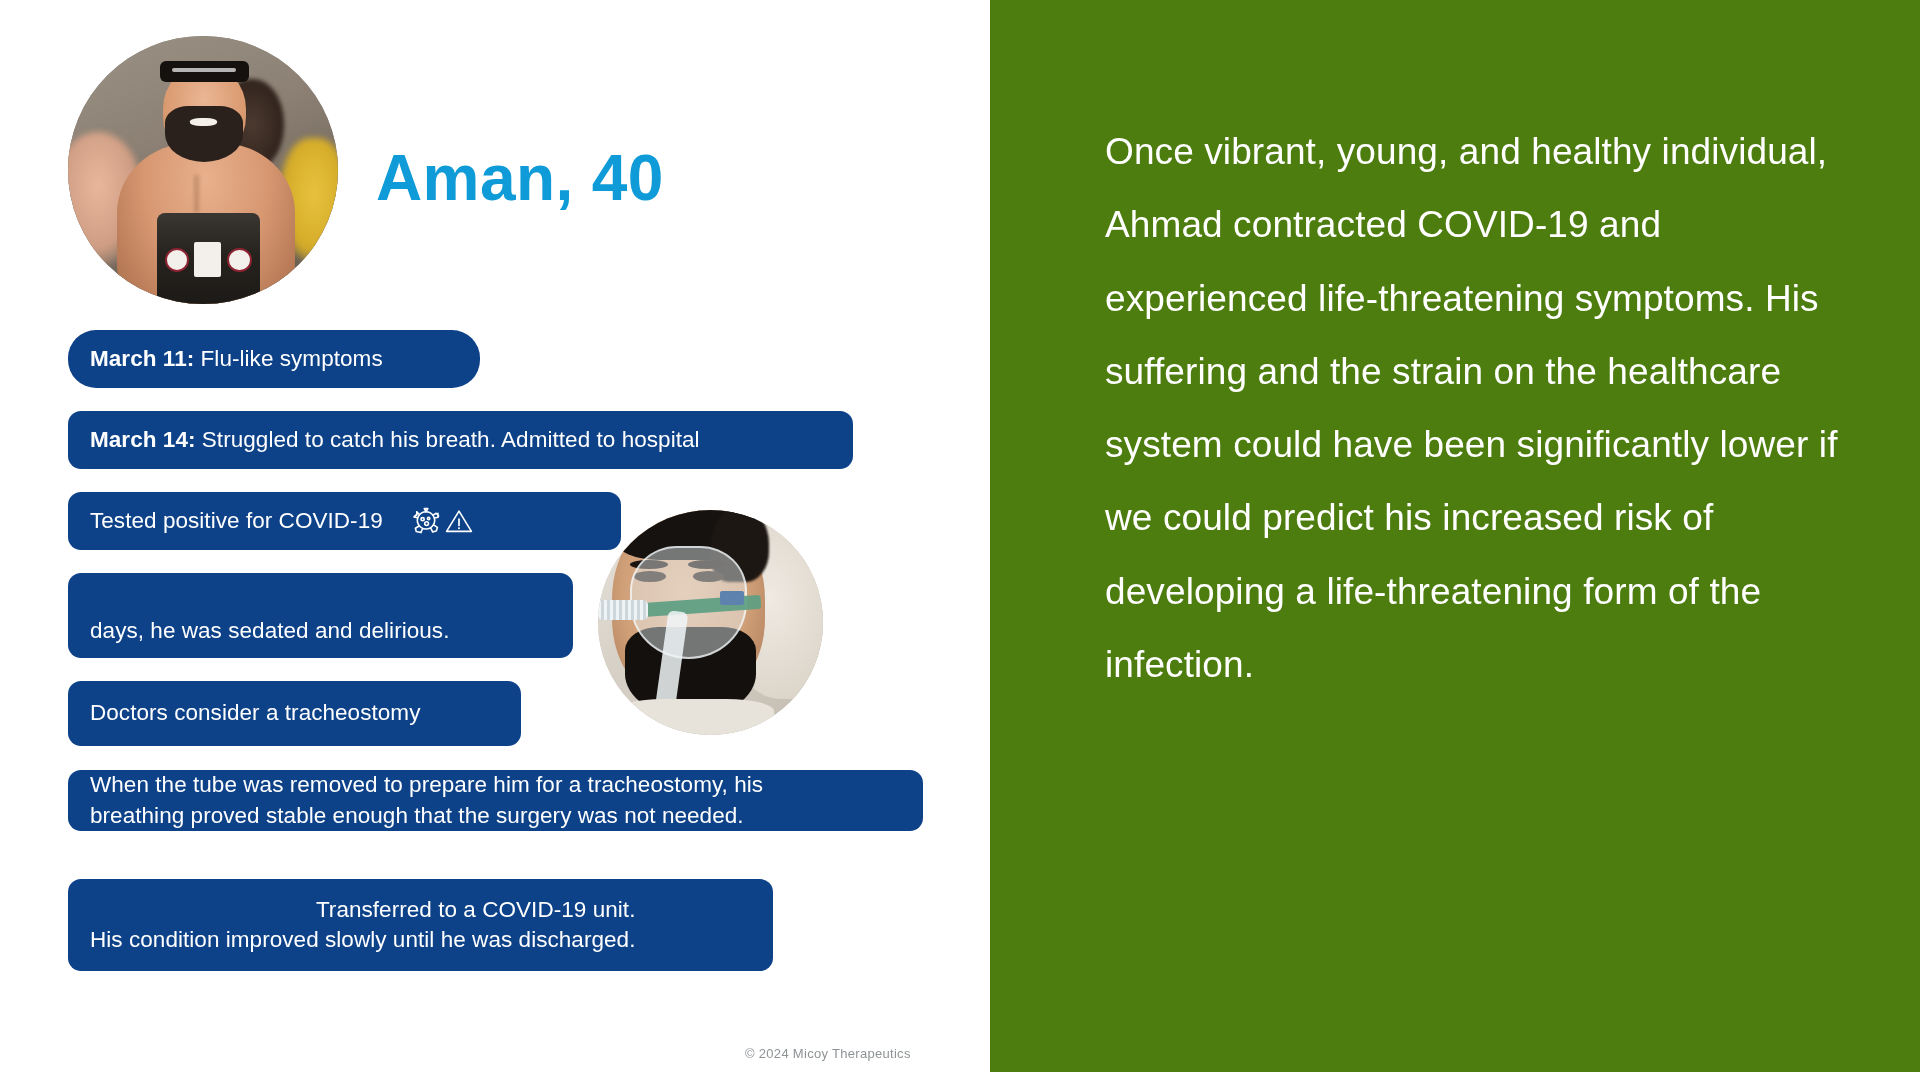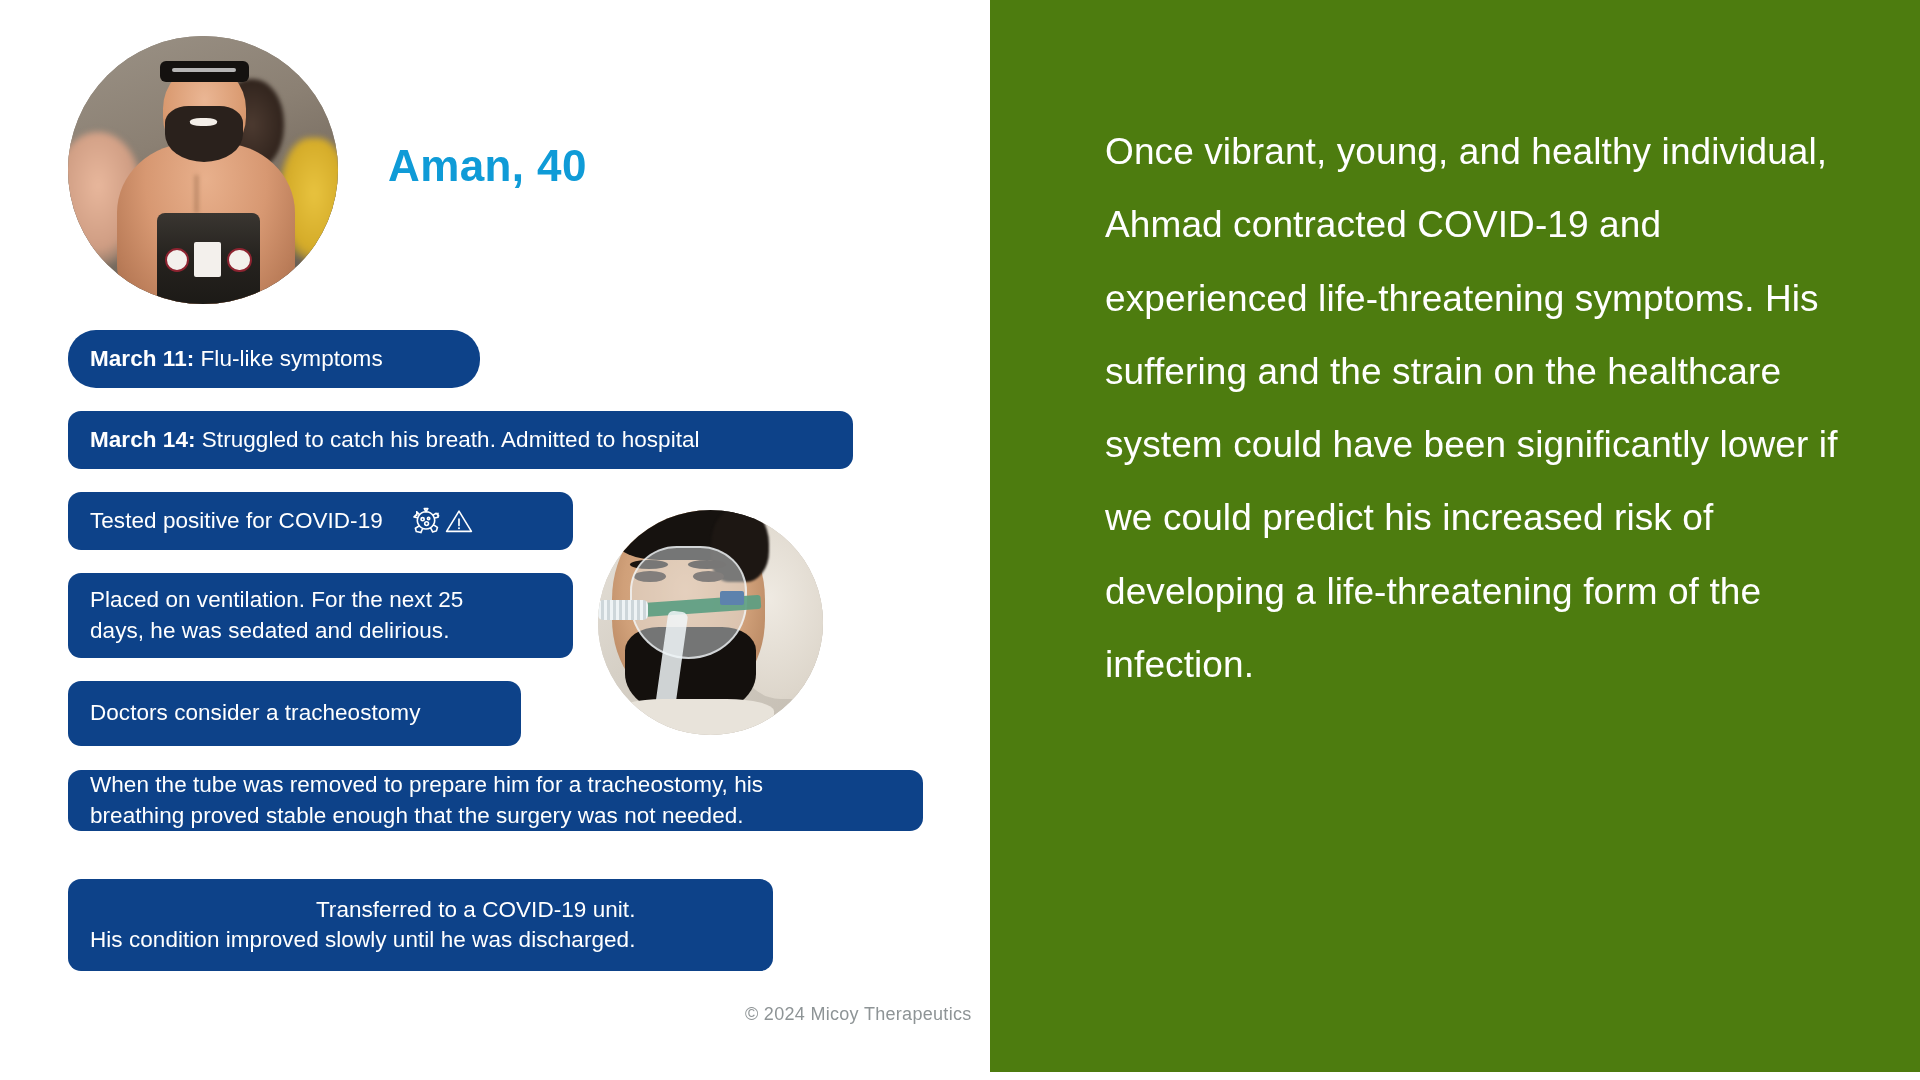--- a/index.html
+++ b/index.html
@@ -159,26 +159,25 @@
     border: 2px solid #8d2330;
     border-radius: 50%;
   }
   .avatar .logo-l { left: 36%; }
   .avatar .logo-r { left: 59%; }
 
   .profile-name {
     position: absolute;
     left: 308px;
     top: 105px;
-    font-size: 44px;
+    font-size: 64px;
     font-weight: 700;
     color: #0f9bd7;
     letter-spacing: 0.4px;
     white-space: nowrap;
-    margin-left: 12px;
   }
 
   
   .timeline {
     position: absolute;
     left: 0;
     top: 330px;
     width: 990px;
   }
 
@@ -193,21 +192,21 @@
     font-size: 22.5px;
     line-height: 1.34;
     letter-spacing: 0.05px;
   }
 
   .tl-item .tl-text { display: block; }
   .tl-item b { font-weight: 700; }
 
   .tl-1 { left: 68px; top: 0px;   width: 412px; height: 58px; border-radius: 28px; }
   .tl-2 { left: 68px; top: 81px;  width: 785px; height: 58px; }
-  .tl-3 { left: 68px; top: 162px; width: 505px; height: 58px; }
+  .tl-3 { left: 68px; top: 162px; width: 553px; height: 58px; }
   .tl-4 { left: 68px; top: 243px; width: 505px; height: 85px; }
   .tl-5 { left: 68px; top: 351px; width: 453px; height: 65px; }
   .tl-6 { left: 68px; top: 440px; width: 855px; height: 61px; }
   .tl-7 { left: 68px; top: 549px; width: 705px; height: 92px; text-align: right; }
 
   .virus-icons {
     display: inline-flex;
     align-items: center;
     margin-left: 26px;
     gap: 1px;
@@ -313,22 +312,22 @@
     position: absolute; left: 8%; bottom: -2%;
     width: 70%; height: 18%;
     background: #e8e3da;
     border-radius: 30% 30% 0 0;
   }
 
   
   .footer-copyright {
     position: absolute;
     left: 745px;
-    top: 1004px;
-    font-size: 18px;
+    top: 1046px;
+    font-size: 13px;
     color: #8e9496;
     letter-spacing: 0.3px;
     white-space: nowrap;
   }
 </style>
 </head>
 <body>
 
 <div class="slide">
 
@@ -385,21 +384,21 @@
           <svg width="30" height="30" viewBox="0 0 30 30">
             <path d="M15 5.2 L27.4 25.4 L2.6 25.4 Z" fill="none" stroke="#ffffff" stroke-width="1.6" stroke-linejoin="round"></path>
             <line x1="15" y1="13" x2="15" y2="19.4" stroke="#ffffff" stroke-width="1.7" stroke-linecap="round"></line>
             <circle cx="15" cy="22.2" r="1" fill="#ffffff"></circle>
           </svg>
         </span>
       </div>
 
       <div class="tl-item tl-4">
         <span class="tl-text">
-          <span>Placed on ventilation. For the next 25</span><br>
+          <br>
           <span>days, he was sedated and delirious.</span>
         </span>
       </div>
 
       <div class="tl-item tl-5">
         <span class="tl-text">Doctors consider a tracheostomy</span>
       </div>
 
       <div class="tl-item tl-6">
         <span class="tl-text">

